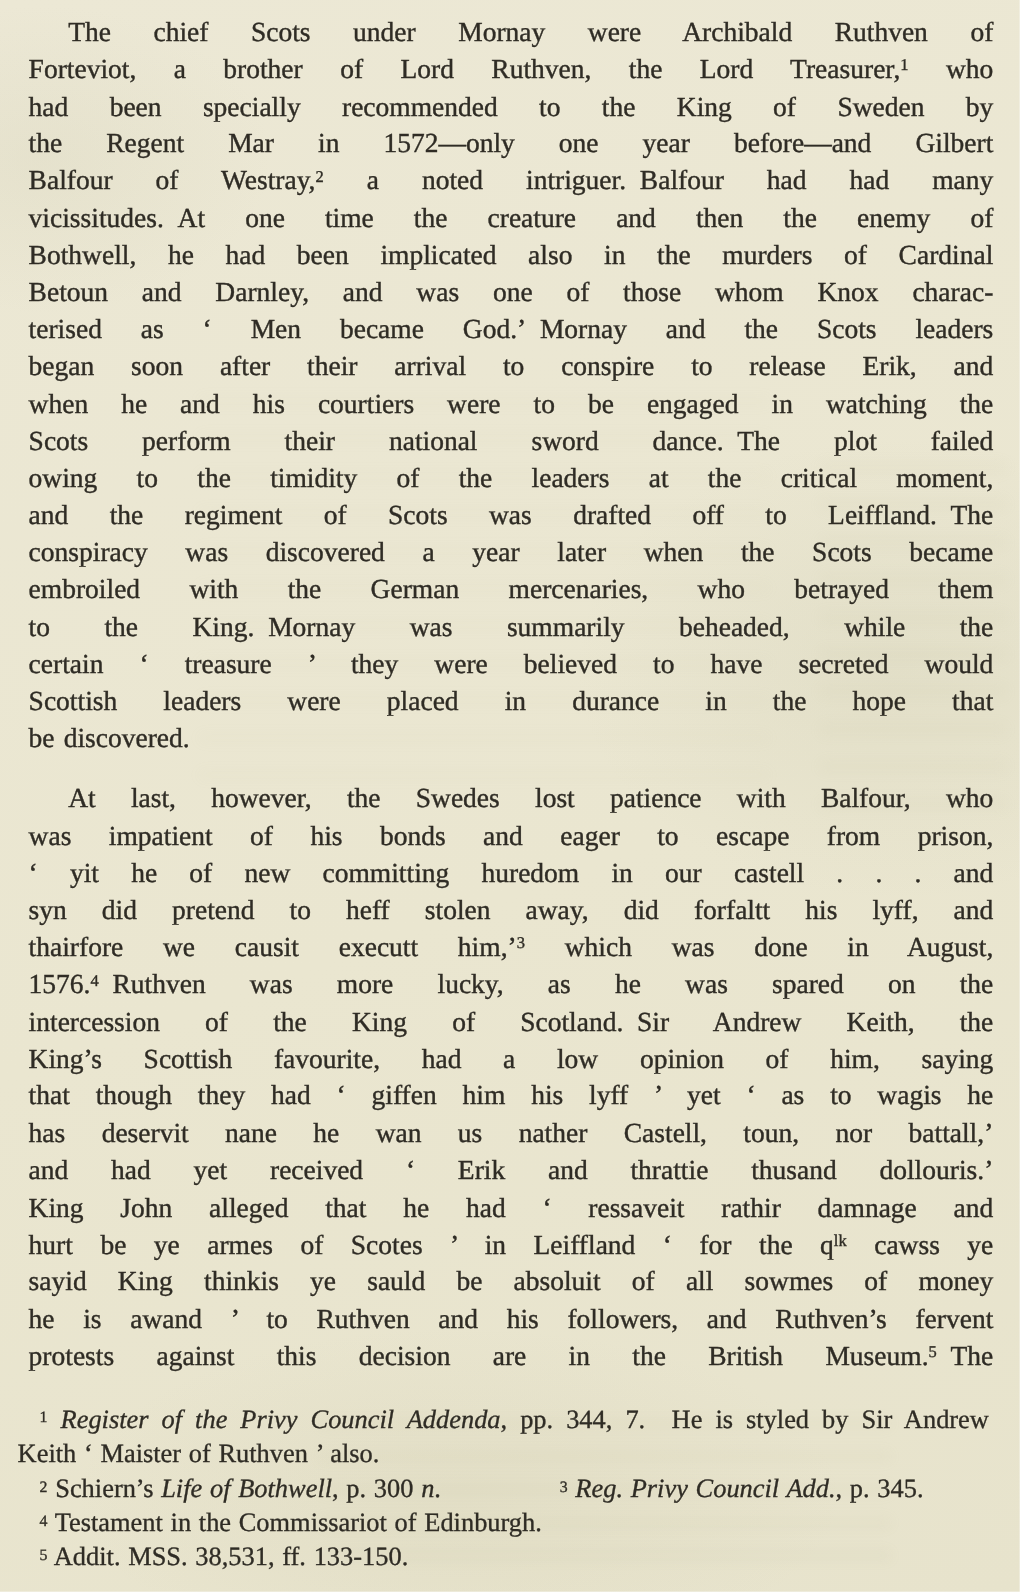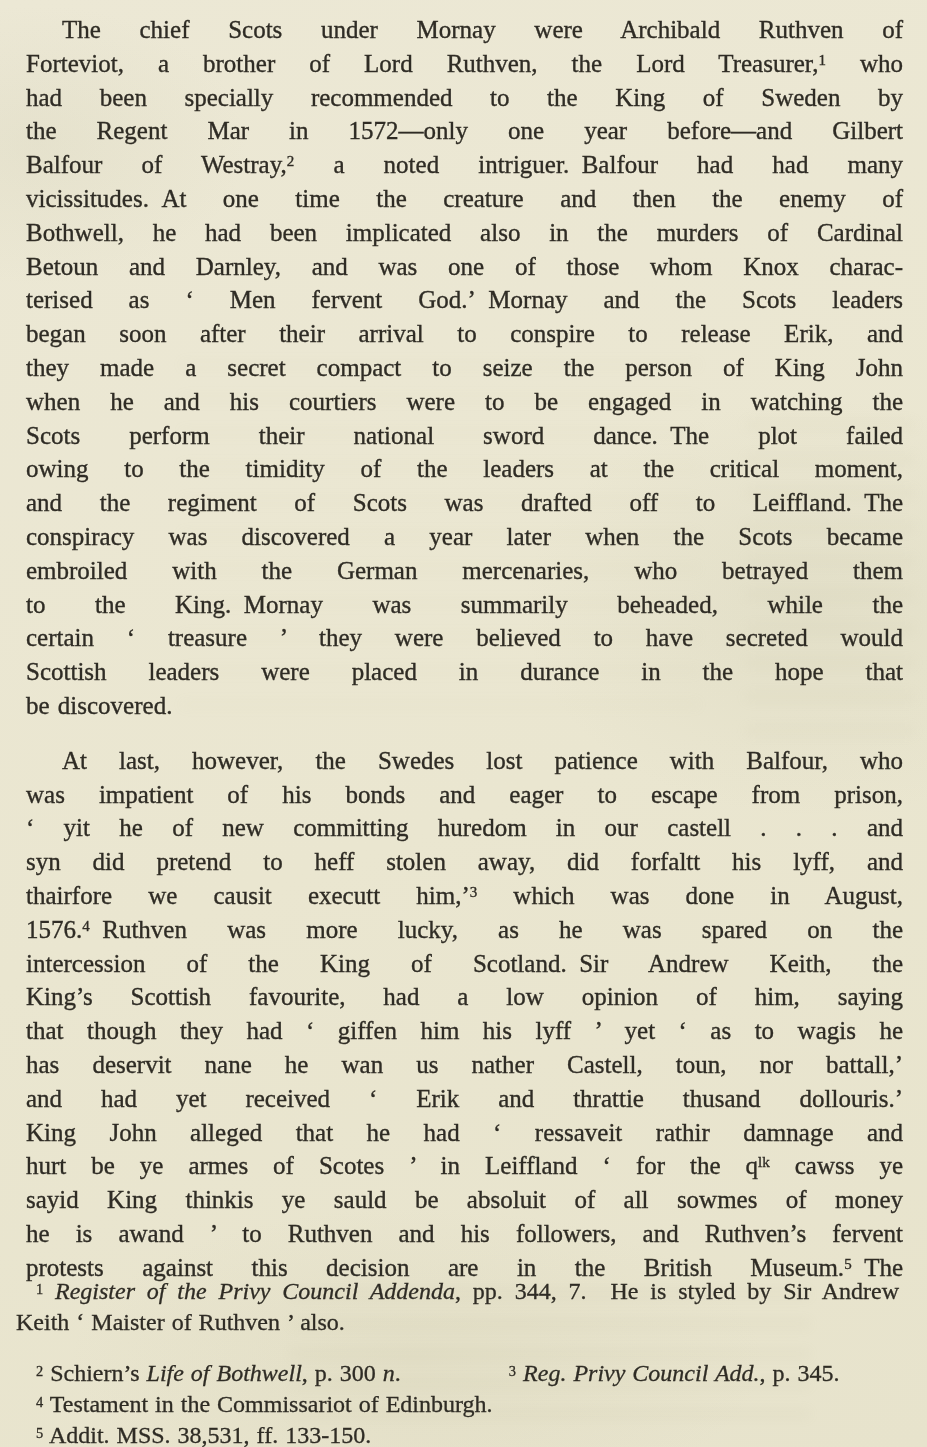--- a/index.html
+++ b/index.html
@@ -41,43 +41,42 @@
   .footnotes sup { vertical-align: 5px; }
 
   .footnotes {
     position: absolute; left: 16px; right: 28px; top: 1276px;
     font-size: 24px; line-height: 31px;
     word-spacing: 1px;
     -webkit-text-stroke: 0.3px;
   }
   .fn-line.indent { text-indent: 20px; }
   .fn-line.just { text-align: justify; text-align-last: justify; }
-  .fn-line.gap { margin-top: 20px; }
+  .fn-line.gap { margin-top: 1px; }
 </style>
 </head>
 <body>
 
 <div class="page">
   <div class="smudge s3"></div>
   <div class="smudge s1"></div>
   <div class="smudge s2"></div>
 
   <div class="body-text">
       <div class="paragraph">
         <div class="line indent">The chief Scots under Mornay were Archibald Ruthven of</div>
         <div class="line">Forteviot, a brother of Lord Ruthven, the Lord Treasurer,<sup>1</sup> who</div>
         <div class="line">had been specially recommended to the King of Sweden by</div>
         <div class="line">the Regent Mar in 1572—only one year before—and Gilbert</div>
         <div class="line">Balfour of Westray,<sup>2</sup> a noted intriguer. Balfour had had many</div>
         <div class="line">vicissitudes. At one time the creature and then the enemy of</div>
         <div class="line">Bothwell, he had been implicated also in the murders of Cardinal</div>
         <div class="line">Betoun and Darnley, and was one of those whom Knox charac-</div>
-        <div class="line">terised as ‘ Men fervent God.’ Mornay and the Scots leaders</div>
+        <div class="line">terised as ‘ Men became God.’ Mornay and the Scots leaders</div>
         <div class="line">began soon after their arrival to conspire to release Erik, and</div>
-        <div class="line">they made a secret compact to seize the person of King John</div>
         <div class="line">when he and his courtiers were to be engaged in watching the</div>
         <div class="line">Scots perform their national sword dance. The plot failed</div>
         <div class="line">owing to the timidity of the leaders at the critical moment,</div>
         <div class="line">and the regiment of Scots was drafted off to Leiffland. The</div>
         <div class="line">conspiracy was discovered a year later when the Scots became</div>
         <div class="line">embroiled with the German mercenaries, who betrayed them</div>
         <div class="line">to the King. Mornay was summarily beheaded, while the</div>
         <div class="line">certain ‘ treasure ’ they were believed to have secreted would</div>
         <div class="line">Scottish leaders were placed in durance in the hope that</div>
         <div class="line last">be discovered.</div>

